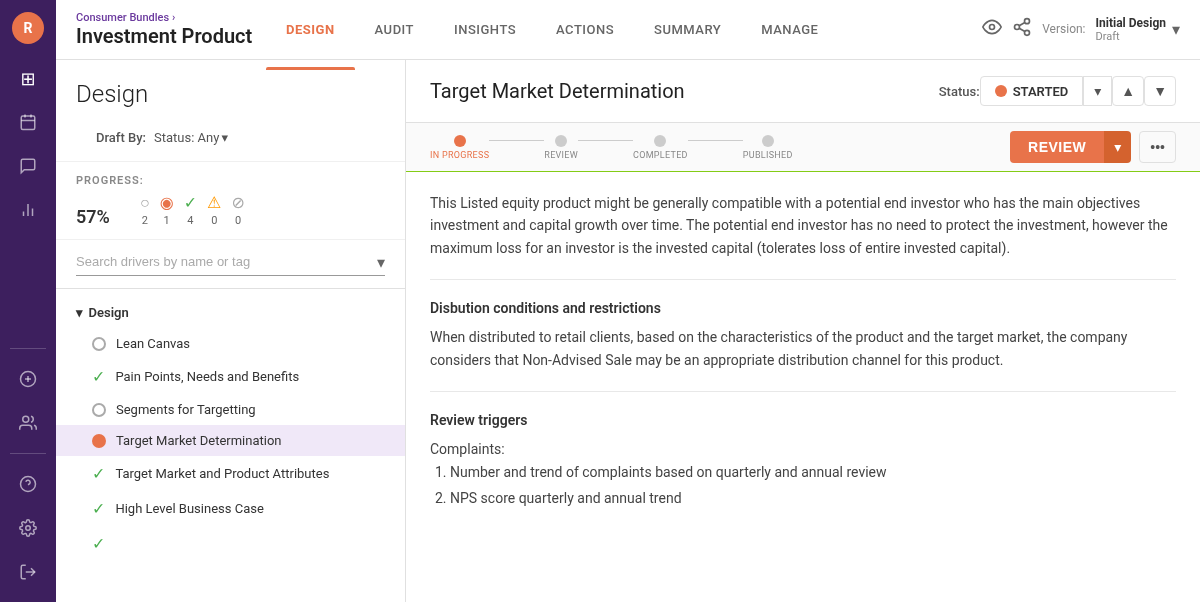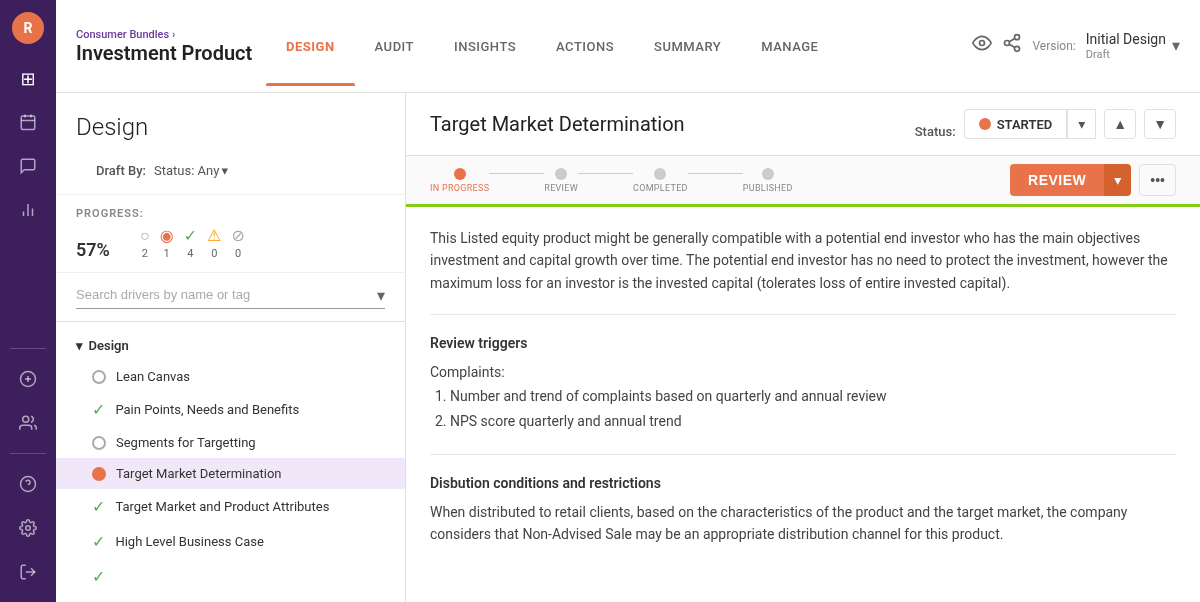--- a/index.html
+++ b/index.html
@@ -28,21 +28,21 @@
     }
     .sidebar-icon.active { color: #fff; }
     .sidebar-divider { width: 36px; height: 1px; background: rgba(255,255,255,0.2); margin: 4px 0; }
     .sidebar-bottom { margin-top: auto; display: flex; flex-direction: column; align-items: center; gap: 8px; }
 
     
     .main { flex: 1; display: flex; flex-direction: column; overflow: hidden; }
 
     
     .header {
-      display: flex; align-items: center; padding: 0 20px; height: 93px;
+      display: flex; align-items: center; padding: 0 20px; height: 60px;
       border-bottom: 1px solid #e0e0e0; flex-shrink: 0;
     }
     .header-brand { min-width: 180px; }
     .brand-breadcrumb { font-size: 11px; color: #6b3a9e; display: flex; align-items: center; gap: 4px; }
     .brand-breadcrumb span { font-weight: 500; }
     .brand-title { font-size: 20px; font-weight: 600; color: #222; line-height: 1.2; }
     .header-nav { display: flex; align-items: center; flex: 1; gap: 0; margin-left: 10px; }
     .nav-tab {
       padding: 0 20px; height: 80px; display: flex; align-items: center;
       font-size: 13px; font-weight: 500; color: #666; cursor: pointer; position: relative;
@@ -50,21 +50,21 @@
     }
     .nav-tab.active { color: #e8734a; font-weight: 700; }
     .nav-tab.active::after {
       content: ''; position: absolute; bottom: 0; left: 0; right: 0; height: 3px;
       background: #e8734a; border-radius: 2px 2px 0 0;
     }
     .header-right { display: flex; align-items: center; gap: 10px; margin-left: auto; }
     .header-icon { color: #666; font-size: 20px; cursor: pointer; }
     .version-label { font-size: 12px; color: #888; }
     .version-box { display: flex; align-items: center; gap: 6px; }
-    .version-text { font-size: 14px; font-weight: 400; line-height: 1.2; }
+    .version-text { font-size: 12px; font-weight: 700; line-height: 1.2; }
     .version-sub { font-size: 11px; color: #888; }
     .version-chevron { color: #666; font-size: 16px; cursor: pointer; }
 
     
     .content-area { display: flex; flex: 1; overflow: hidden; }
 
     
     .left-panel { width: 350px; flex-shrink: 0; border-right: 1px solid #e0e0e0; display: flex; flex-direction: column; overflow: hidden; }
 
     
@@ -335,37 +335,37 @@
         </div>
       </div>
     </div>
 
     <div class="right-panel">
 
       <div class="right-header">
         <div class="right-title-row">
           <span class="right-title">Target Market Determination</span>
         </div>
-        <div style="display:flex;align-items:flex-end;gap:8px;">
+        <div style="display:flex;align-items:center;">
           <span style="font-size:13px;color:#555;font-weight:500;">Status:</span>
           <div style="display:flex;align-items:stretch;">
             <div class="status-badge">
               <div class="status-dot"></div>
               <span>STARTED</span>
             </div>
             <div class="status-actions">
               <button class="status-btn">▾</button>
             </div>
           </div>
           <button class="header-action-btn">▲</button>
           <button class="header-action-btn">▼</button>
         </div>
       </div>
 
-      <div style="display:flex;align-items:center;padding:8px 24px;border-bottom:3px solid #84cc16;background:#fafafa;justify-content:space-between;flex-shrink:0;">
+      <div style="display:flex;align-items:center;padding:8px 24px;border-bottom:1px solid #84cc16;background:#fafafa;justify-content:space-between;flex-shrink:0;">
         <div style="display:flex;align-items:center;gap:0;">
           <div style="display:flex;flex-direction:column;align-items:center;gap:3px;">
             <div style="width:12px;height:12px;border-radius:50%;background:#e8734a;"></div>
             <span style="font-size:9px;color:#e8734a;letter-spacing:0.3px;">IN PROGRESS</span>
           </div>
           <div style="width:55px;height:1px;background:#ccc;margin-bottom:14px;"></div>
           <div style="display:flex;flex-direction:column;align-items:center;gap:3px;">
             <div style="width:12px;height:12px;border-radius:50%;background:#ccc;"></div>
             <span style="font-size:9px;color:#888;letter-spacing:0.3px;">REVIEW</span>
           </div>
@@ -384,30 +384,30 @@
         <div style="display:flex;align-items:center;gap:0;">
           <button class="review-btn">REVIEW</button>
           <button class="review-chevron">▾</button>
           <button class="review-dots">•••</button>
         </div>
       </div>
 
       <div class="right-content">
         <div class="content-section">
           <div class="section-text">This Listed equity product might be generally compatible with a potential end investor who has the main objectives investment and capital growth over time.   The potential end investor has no need to protect the investment, however the maximum loss for an investor is the invested capital (tolerates loss of entire invested capital).</div>
+        </div>
+        <div class="content-section">
+          <div class="section-title">Disbution conditions and restrictions</div>
+          <div class="section-text">When distributed to retail clients, based on the characteristics of the product and the target market, the company considers that Non-Advised Sale may be an appropriate distribution channel for this product.</div>
         </div>
         <div class="content-section">
           <div class="section-title">Review triggers</div>
           <div class="section-text">Complaints:</div>
           <ol class="numbered-list">
             <li>Number and trend of complaints based on quarterly and annual review</li>
             <li>NPS score quarterly and annual trend</li>
           </ol>
         </div>
-        <div class="content-section">
-          <div class="section-title">Disbution conditions and restrictions</div>
-          <div class="section-text">When distributed to retail clients, based on the characteristics of the product and the target market, the company considers that Non-Advised Sale may be an appropriate distribution channel for this product.</div>
-        </div>
       </div>
 
     </div>
   </div>
 </div>
 
 </body></html>

